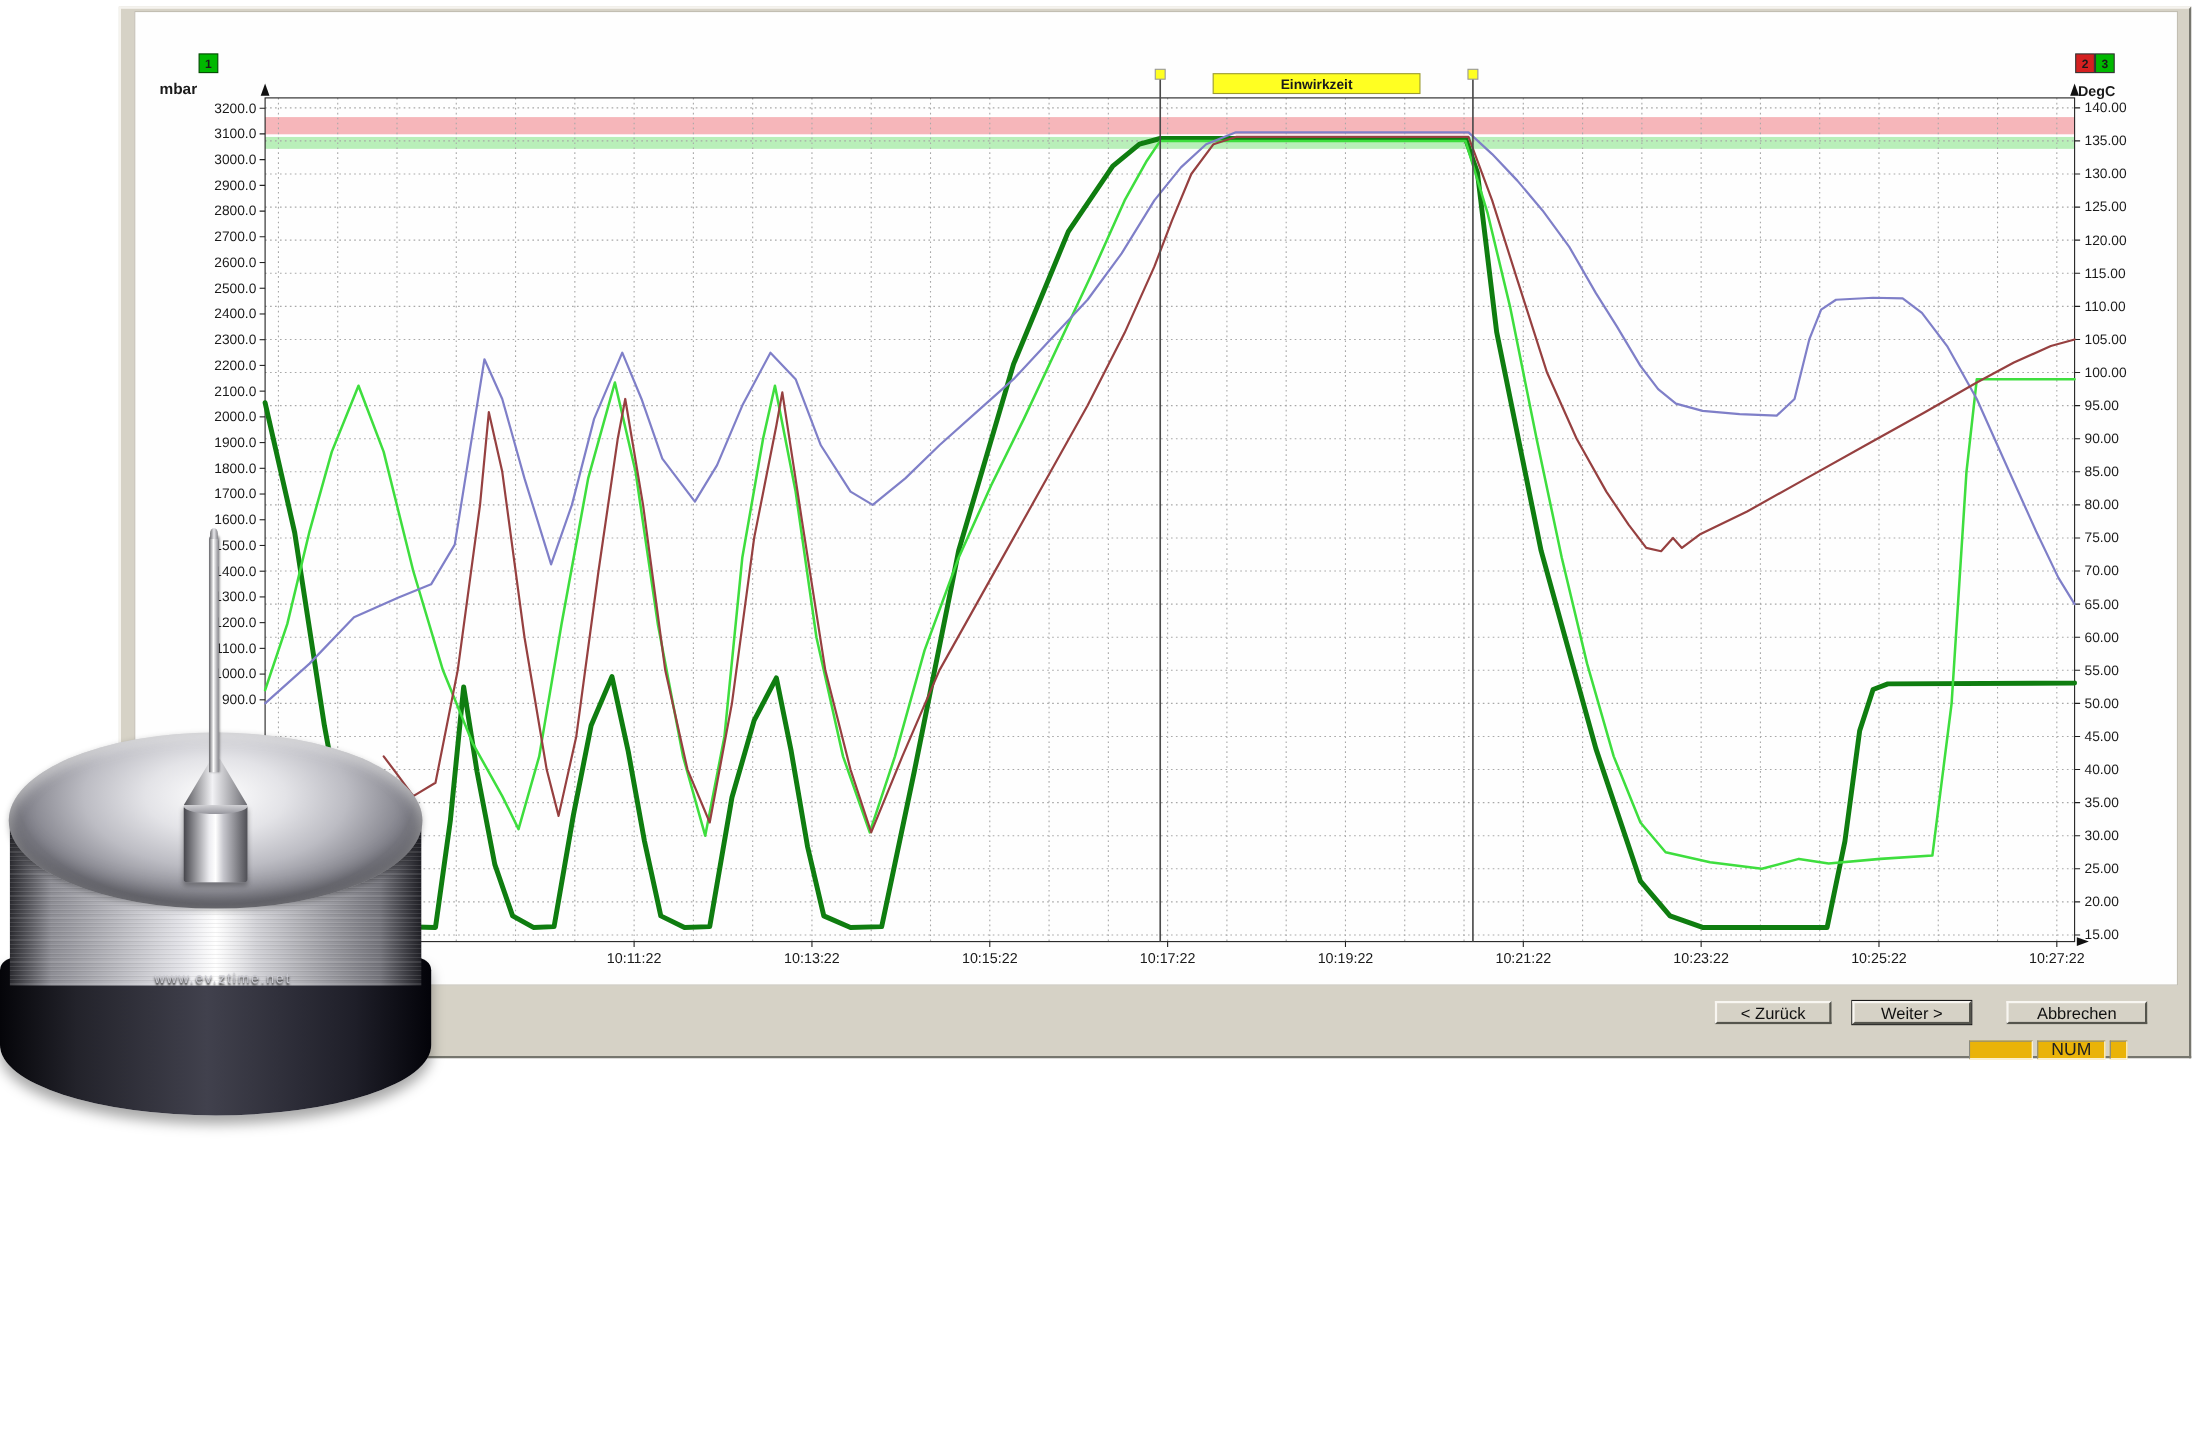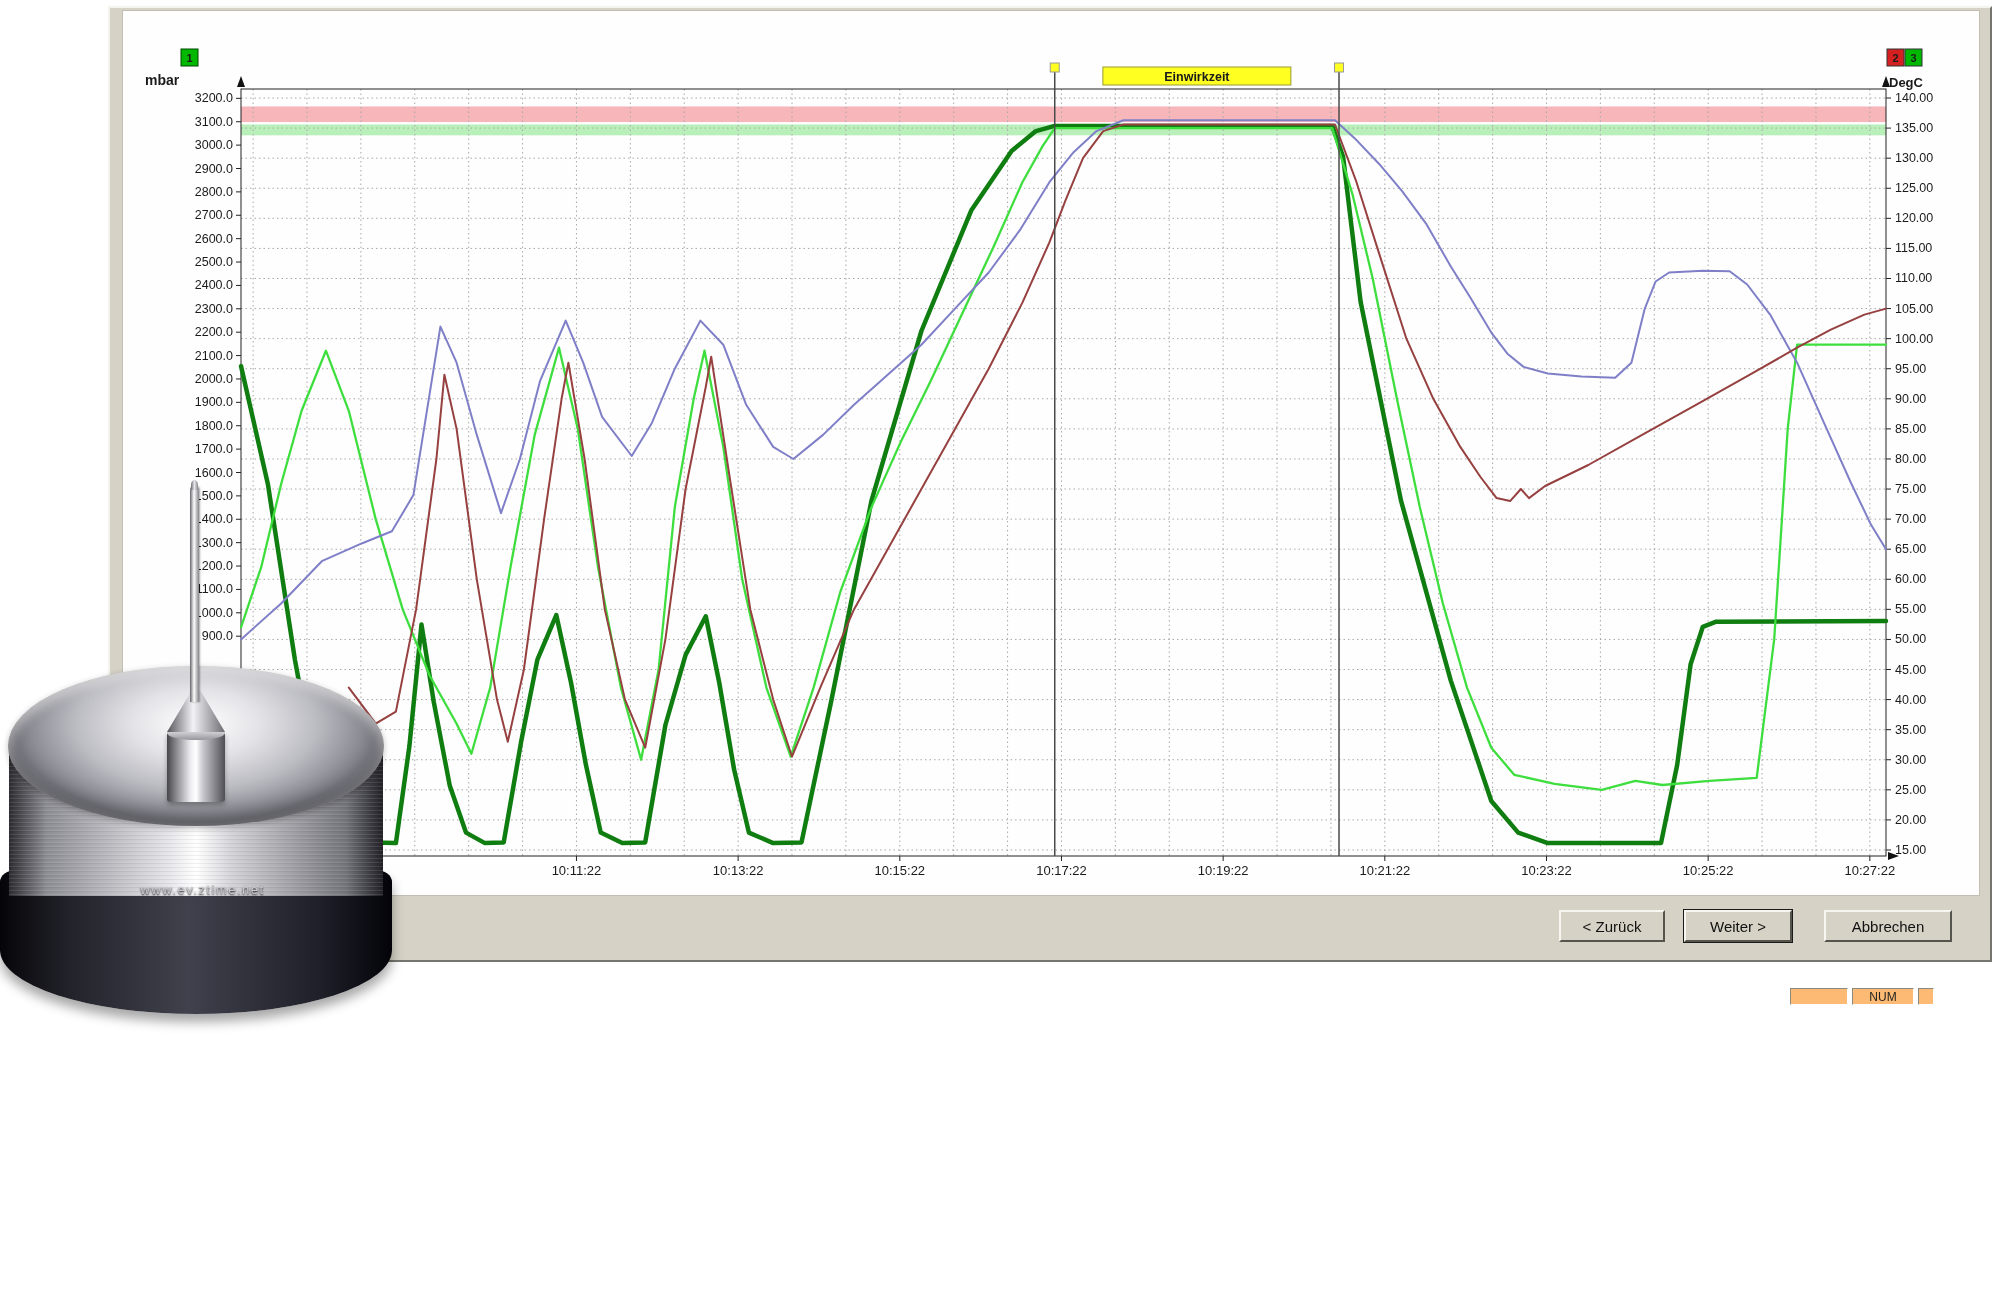--- a/index.html
+++ b/index.html
@@ -16,32 +16,32 @@
     box-sizing:border-box;
   }
   #chart-panel{
     position:absolute;left:12px;top:2px;width:1858px;height:886px;
     background:#fefefe;border:1px solid #c2beb2;box-sizing:border-box;
   }
   #chart-svg{position:absolute;left:0;top:0;}
   #chart-svg text{font-family:"Liberation Sans",sans-serif;fill:#1a1a1a;}
 
   .win-btn{
-    position:absolute;height:32px;
+    position:absolute;height:21px;
     background:#d6d2c6;color:#111;
     font-family:"Liberation Sans",sans-serif;font-size:15px;
     border:2px solid;border-color:#f8f6f1 #55554d #55554d #f8f6f1;
     box-sizing:border-box;
   }
   .win-btn.default{box-shadow:0 0 0 1px #1a1a1a;}
   .status-cell{
-    position:absolute;height:17px;top:980px;
-    background:#fdba74;
+    position:absolute;height:17px;top:938px;
+    background:#eab308;
     border:1px solid;border-color:#8a8a80 #ffffff #ffffff #8a8a80;
-    box-sizing:border-box;font-size:12px;color:#222;
+    box-sizing:border-box;font-size:16px;color:#222;
     display:flex;align-items:center;justify-content:center;
   }
 
   
   #device{position:absolute;left:0px;top:478px;width:394px;height:540px;z-index:60;}
   #device *{position:absolute;box-sizing:border-box;}
   .rod-tip{left:191px;top:2px;width:7px;height:10px;border-radius:50% 50% 0 0;
     background:linear-gradient(90deg,#707074,#e8e8ec 50%,#85858a);}
   .probe-rod{left:190px;top:8px;width:9px;height:216px;border-radius:4px 4px 0 0;
     background:linear-gradient(90deg,#66666b,#fdfdfd 45%,#84848a);

